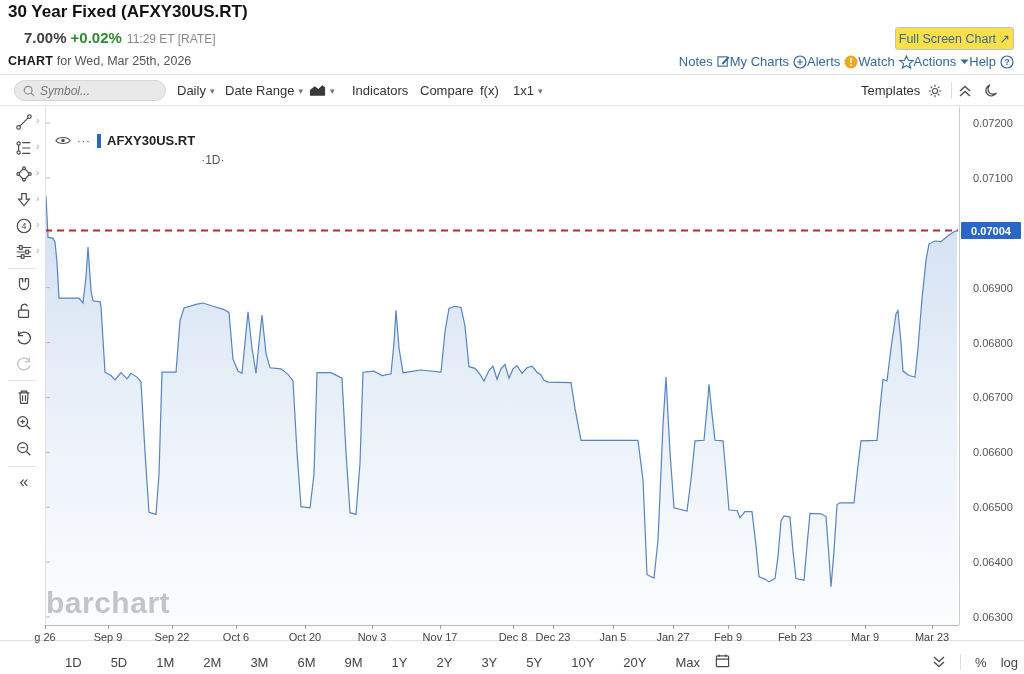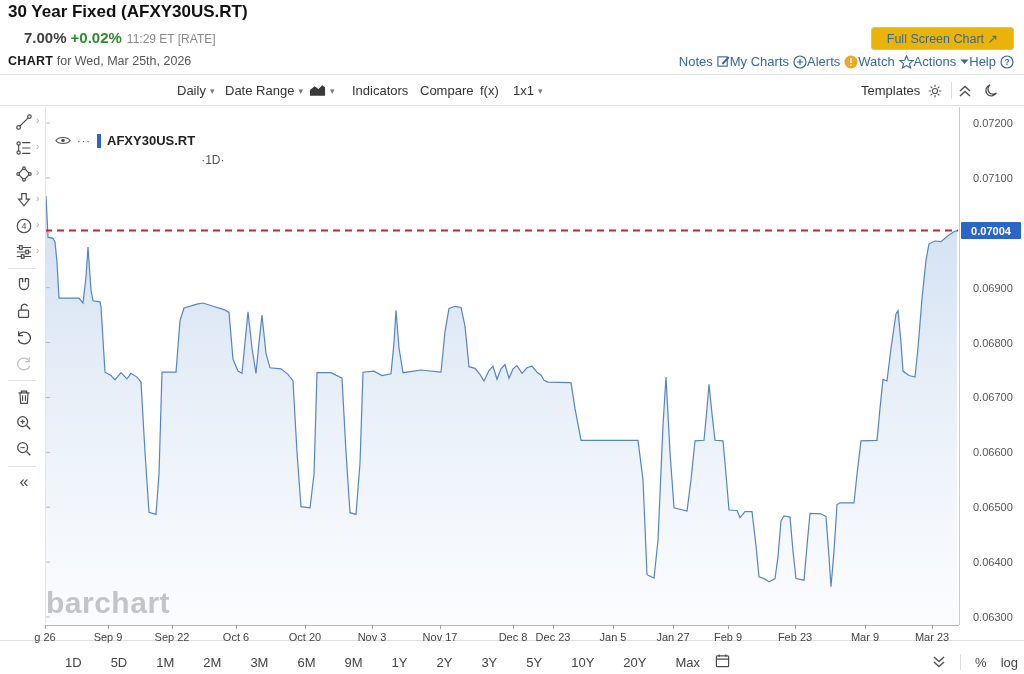--- a/index.html
+++ b/index.html
@@ -7,21 +7,21 @@
   .abs { position:absolute; }
 
   
   #page-title { left:8px; top:2px; font-size:17px; font-weight:bold; color:#111; }
   #quote-row { left:8px; top:29px; font-size:15px; }
   #quote-price { font-weight:bold; color:#404040;margin-left:16px; }
   #quote-change { font-weight:bold; color:#2e8b2e; margin-left:4px; }
   #quote-time { font-size:12px; color:#8a8a8a; margin-left:5px; }
   #chart-for-row { left:8px; top:54px; font-size:12.5px; color:#555; }
   #chart-for-row b { color:#1a1a1a; letter-spacing:.3px; }
-  #fullscreen-btn { right:10px; top:27px; border:1px solid #b9c4d0; border-radius:3px; padding:3px 15px; font-size:12.5px; color:#34689f; background:#eab308; cursor:pointer; }
+  #fullscreen-btn { right:10px; top:27px; border:1px solid #b9c4d0; border-radius:3px; padding:3px 3px; font-size:12.5px; color:#34689f; background:#fde047; cursor:pointer; }
   #header-links { right:10px; top:54px; display:flex; gap:0; font-size:13px; color:#34689f; align-items:center; }
   .hlink { display:flex; align-items:center; gap:4px; cursor:pointer; }
   .hdr-sep { border-bottom:1px solid #e2e2e2; left:0; top:74px; width:1024px; }
 
   
   #toolbar { left:0; top:75px; width:1024px; height:31px; background:#fff; border-bottom:1px solid #e4e4e4; }
   #symbol-search { left:14px; top:5px; width:152px; height:21px; background:#e9e9e9; border:1px solid #d6d6d6; border-radius:11px; display:flex; align-items:center; padding:0 8px; gap:5px; }
   #symbol-search input { border:none; background:transparent; outline:none; font-style:italic; font-size:12px; color:#888; width:110px; font-family:"Liberation Sans",sans-serif; }
   .tb-item { top:0; height:31px; display:flex; align-items:center; gap:4px; font-size:13px; color:#333; cursor:pointer; }
   .chev { font-size:9px; color:#777; }
@@ -117,20 +117,27 @@
     <span>Help</span>
     <svg width="14" height="14" viewBox="0 0 14 14">
         <circle cx="7" cy="7" r="6" fill="none" stroke="#34689f" stroke-width="1.2"></circle>
         <text x="7" y="10" font-size="8.5" text-anchor="middle" fill="#34689f" font-family="Liberation Sans,sans-serif" font-weight="bold">?</text>
       </svg>
   </span>
 </div>
 <div class="abs hdr-sep"></div>
 
 <div class="abs" id="toolbar">
+  <div class="abs" id="symbol-search">
+    <svg width="12" height="12" viewBox="0 0 14 14">
+        <circle cx="6" cy="6" r="4.5" fill="none" stroke="#8a8a8a" stroke-width="1.4"></circle>
+        <path d="M9.5 9.5 L13 13" stroke="#8a8a8a" stroke-width="1.4"></path>
+      </svg>
+    <input type="text" placeholder="Symbol..." style="">
+  </div>
   <div class="abs tb-item" style="left:177px">
       <span>Daily</span>
       <span class="chev">▾</span>
     </div>
   <div class="abs tb-item" style="left:225px">
       <span>Date Range</span>
       <span class="chev">▾</span>
     </div>
   <div class="abs tb-item" style="left:309px">
     <svg width="17" height="13" viewBox="0 0 18 13">

